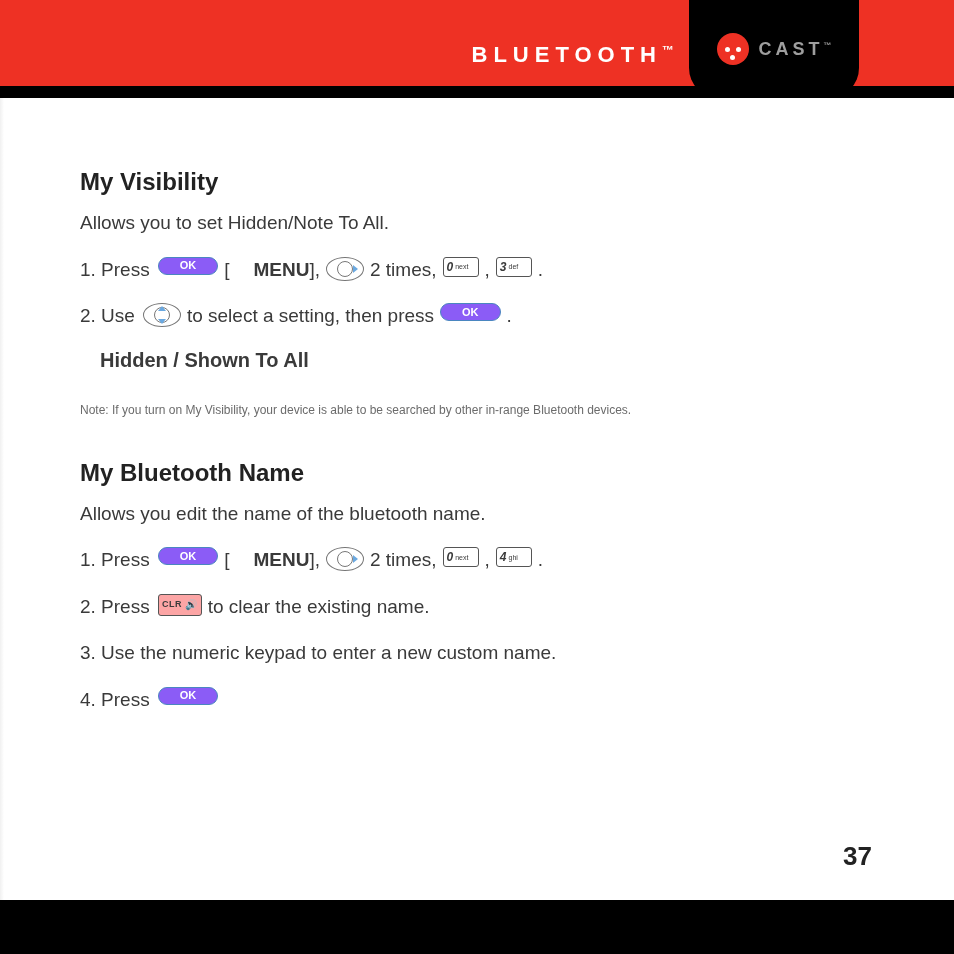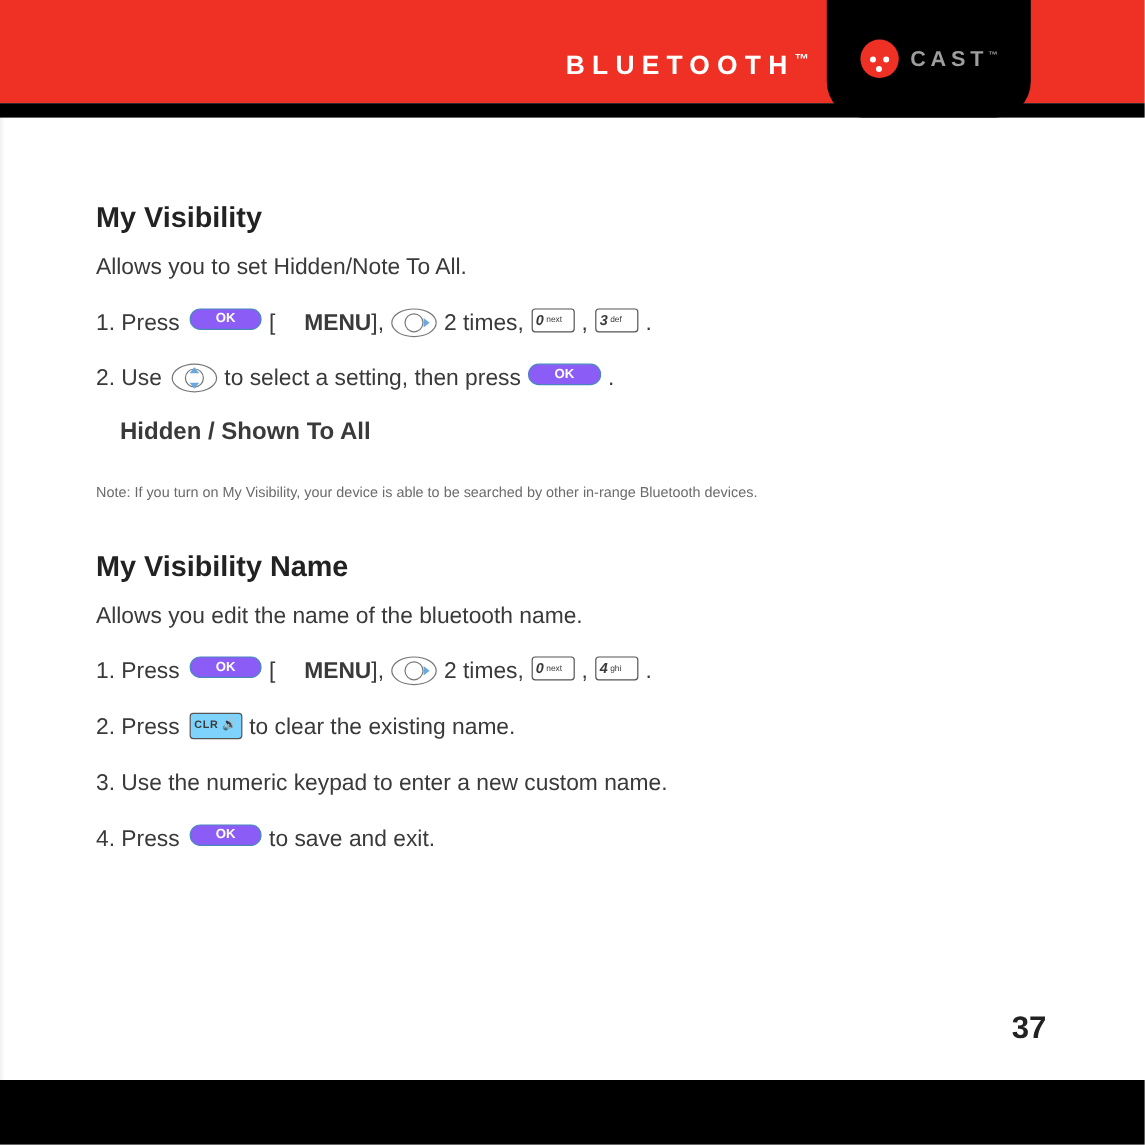--- a/index.html
+++ b/index.html
@@ -161,21 +161,21 @@
     position: relative;
   }
   .key-rect .digit { font-weight: 700; font-style: italic; font-size: 12px; line-height: 1; }
   .key-rect .sub { font-size: 7px; line-height: 1; }
   .clr-key {
     display: inline-flex; align-items: center; justify-content: center;
     gap: 3px;
     min-width: 44px; height: 22px;
     border: 1.5px solid #555;
     border-radius: 3px;
-    background: #7dd3fc;
+    background: #fca5a5;
   }
   .clr-key .lbl { font-size: 9px; font-weight: 700; letter-spacing: 0.5px; }
   .speaker { font-size: 10px; }
 
   .footer {
     position: absolute;
     left: 0; right: 0; bottom: 0;
     height: 54px;
     background: #000;
   }
@@ -252,21 +252,21 @@
       </span>
     <span>to select a setting, then press</span>
     <span class="ok-pill">OK</span>
     <span>.</span>
   </div>
 
   <div class="option-row">Hidden / Shown To All</div>
 
   <div class="note">Note: If you turn on My Visibility, your device is able to be searched by other in-range Bluetooth devices.</div>
 
-  <h2>My Visibility Name</h2>
+  <h2>My Bluetooth Name</h2>
   <div class="desc">Allows you edit the name of the bluetooth name.</div>
 
   <div class="step">
     <span class="num">1. Press</span>
     <span class="ok-pill">OK</span>
     <span>[<span class="bold">MENU</span>],</span>
     <span class="dir-oval">
         <span class="inner-circle"></span>
         <span class="arrow-right"></span>
       </span>
@@ -292,19 +292,18 @@
     <span>to clear the existing name.</span>
   </div>
 
   <div class="step">
     <span>3. Use the numeric keypad to enter a new custom name.</span>
   </div>
 
   <div class="step">
     <span class="num">4. Press</span>
     <span class="ok-pill">OK</span>
-    <span>to save and exit.</span>
   </div>
 
 </div>
 
 <div class="page-number">37</div>
 <div class="footer"></div>
 
 </body></html>

